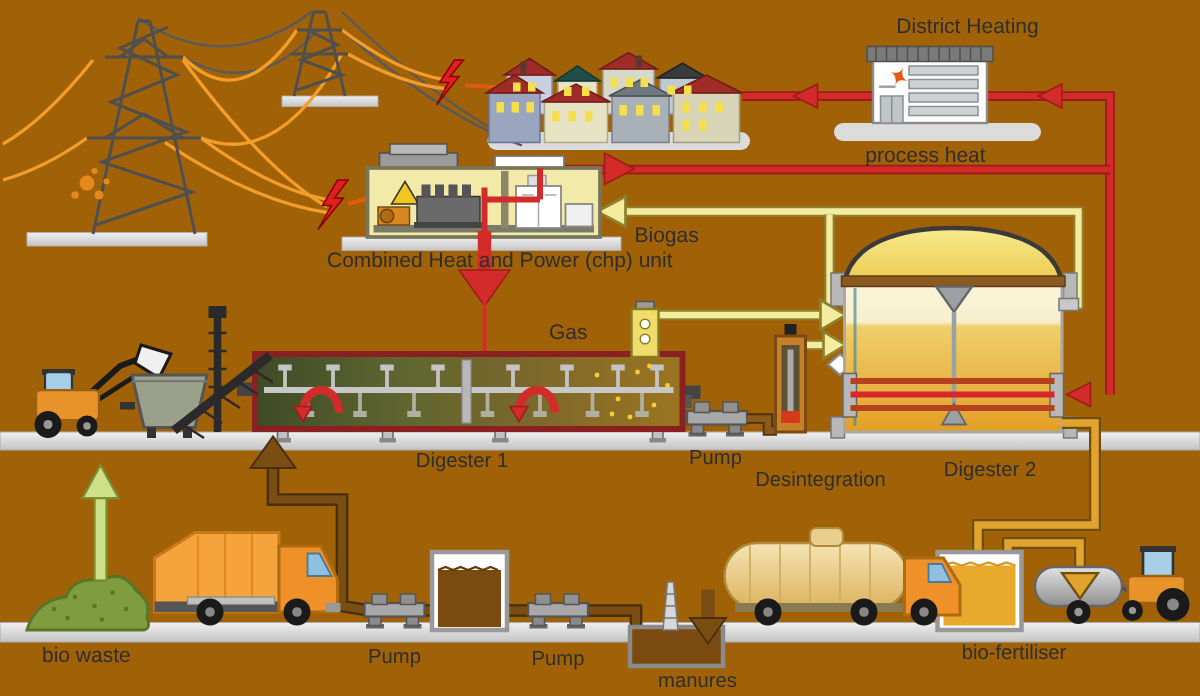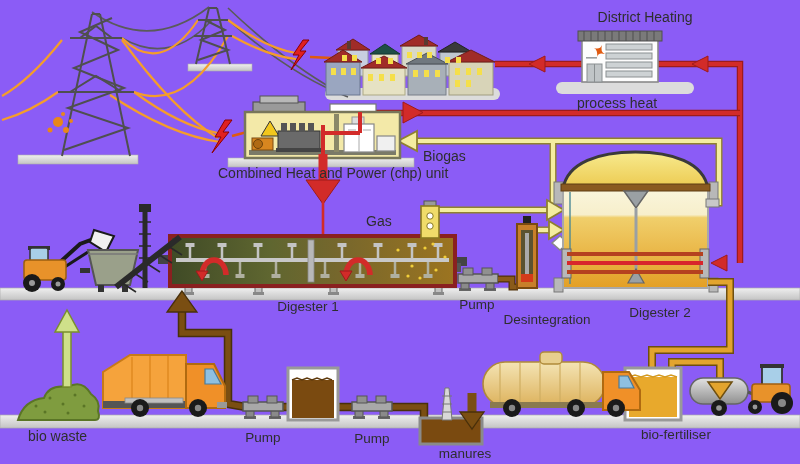--- a/index.html
+++ b/index.html
@@ -1,16 +1,16 @@
 <!DOCTYPE html>
 <html><head>
 <meta charset="utf-8">
 <style>
   html,body{margin:0;padding:0;background:#fff;}
-  .stage{width:800px;height:464px;position:relative;background:#8b5cf6;overflow:hidden;}
+  .stage{width:800px;height:464px;position:relative;background:#a16207;overflow:hidden;}
   svg{display:block;}
   .lbl{font-family:"Liberation Sans","DejaVu Sans",sans-serif;font-size:13.5px;fill:var(--label_color,#2e2e2e);}
   .lbl-lg{font-family:"Liberation Sans","DejaVu Sans",sans-serif;font-size:14px;fill:var(--label_color,#2e2e2e);}
   .mid{text-anchor:middle;}
   .pipe-red-u{stroke:var(--heat_red_dark,#9e1b1b);stroke-width:6.5;fill:none;}
   .pipe-red{stroke:var(--heat_red,#d22b29);stroke-width:4;fill:none;}
   .pipe-yel-u{stroke:var(--biogas_outline,#8f8030);stroke-width:7;fill:none;}
   .pipe-yel{stroke:var(--biogas_yellow,#f4eda0);stroke-width:4.2;fill:none;}
   .pipe-gold-u{stroke:var(--substrate_outline,#6e4f10);stroke-width:8;fill:none;}
   .pipe-gold{stroke:var(--substrate_gold,#e2a42e);stroke-width:5;fill:none;}

